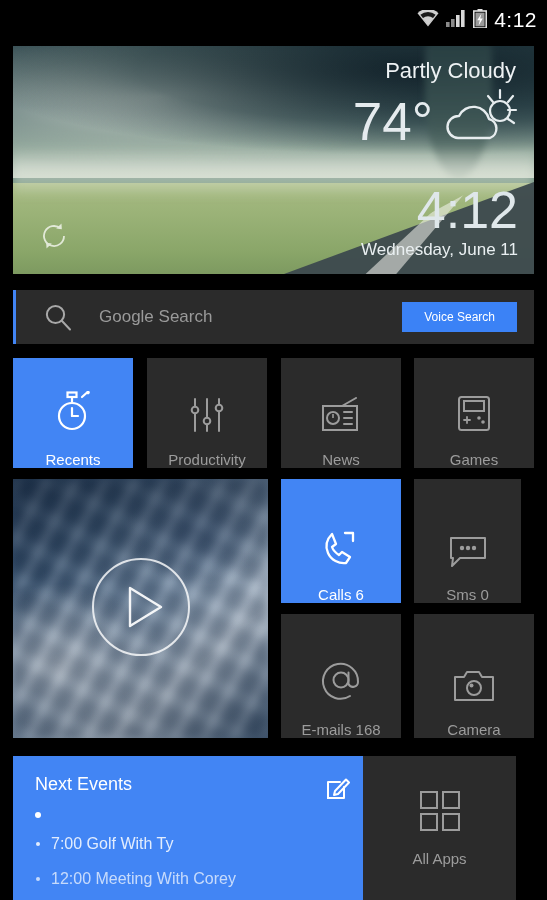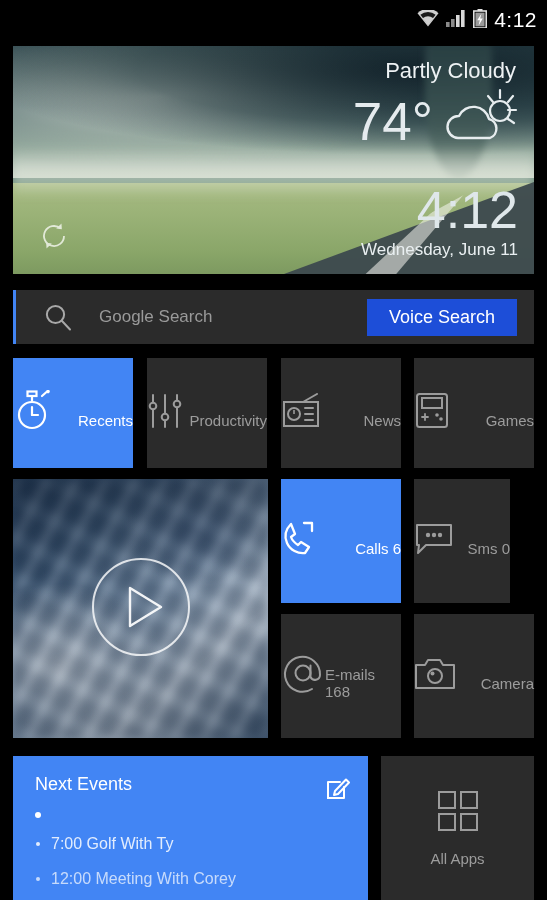--- a/index.html
+++ b/index.html
@@ -84,29 +84,29 @@
 
   
   .searchbar {
     position: absolute; left: 13px; top: 290px; width: 521px; height: 54px;
     background: #2b2b2b; display: flex; align-items: center;
   }
   .search-accent { width: 3px; height: 54px; background: #4285f4; flex: 0 0 3px; }
   .search-icon-wrap { margin-left: 27px; display: flex; align-items: center; }
   .search-placeholder { margin-left: 26px; color: #9a9a9a; font-size: 17px; flex: 1; }
   .voice-btn {
-    margin-right: 17px; background: #1d4ed8; color: #fff;
-    font-size: 18px; padding: 8px 22px; border: none; cursor: pointer;
+    margin-right: 17px; background: #3b82f6; color: #fff;
+    font-size: 12px; padding: 8px 22px; border: none; cursor: pointer;
     font-family: "Liberation Sans", sans-serif;
   }
 
   
   .tile {
     position: absolute; background: #2b2b2b;
-    display: flex; flex-direction: row; align-items: center; justify-content: space-between;
+    display: flex; flex-direction: column; align-items: center; justify-content: flex-end;
     cursor: pointer;
   }
   .tile.blue { background: #4285f4; }
   .tile-label { margin-top: 14px; font-size: 15px; color: #9c9c9c; }
   .tile.blue .tile-label { color: #ffffff; }
   .tile-icon { display: block; }
 
   
   .media {
     position: absolute; left: 13px; top: 479px; width: 255px; height: 259px;
@@ -145,21 +145,21 @@
   }
   .event-row .dot {
     width: 6px; height: 6px; border-radius: 50%; background: #fff; flex: 0 0 6px;
   }
   .event-row.o2 { opacity: .85; }
   .event-row.o2 .dot { width: 4px; height: 4px; flex: 0 0 4px; margin-left: 1px; }
   .event-row.o3 { opacity: .7; }
   .event-row.o3 .dot { width: 4px; height: 4px; flex: 0 0 4px; margin-left: 1px; }
 
   .allapps {
-    position: absolute; left: 381px; top: 756px; width: 153px; height: 144px;
+    position: absolute; left: 363px; top: 756px; width: 153px; height: 144px;
     background: #2b2b2b; display: flex; flex-direction: column;
     align-items: center; justify-content: center; cursor: pointer;
   }
 </style>
 </head>
 <body>
 
 <div id="screen">
 
   <div class="statusbar">
@@ -319,21 +319,21 @@
   <div class="tile blue" style="left:281px; top:479px; width:120px; height:124px;">
     <span class="tile-icon">
       <svg width="38" height="38" viewBox="0 0 38 38">
         <path d="M10 4 C5 9 3 16 6 23 C9 30 17 34 24 33 L28 27 L20 22 L17 25 C14 23 11 20 10 17 L14 14 Z" fill="none" stroke="#fff" stroke-width="2.3" stroke-linejoin="round"></path>
         <path d="M23 3 L31 3 L31 11" fill="none" stroke="#fff" stroke-width="2.3" stroke-linecap="round" stroke-linejoin="round"></path>
       </svg>
     </span>
     <span class="tile-label">Calls 6</span>
   </div>
 
-  <div class="tile" style="left:414px; top:479px; width:96px; height:124px;">
+  <div class="tile" style="left:414px; top:479px; width:107px; height:124px;">
     <span class="tile-icon">
       <svg width="40" height="32" viewBox="0 0 40 32">
         <path d="M3 2 H37 V22 H12 L4 30 L5 22 H3 Z" fill="none" stroke="#9c9c9c" stroke-width="2" stroke-linejoin="round"></path>
         <circle cx="14" cy="12" r="2.2" fill="#9c9c9c"></circle>
         <circle cx="20" cy="12" r="2.2" fill="#9c9c9c"></circle>
         <circle cx="26" cy="12" r="2.2" fill="#9c9c9c"></circle>
       </svg>
     </span>
     <span class="tile-label">Sms 0</span>
   </div>

